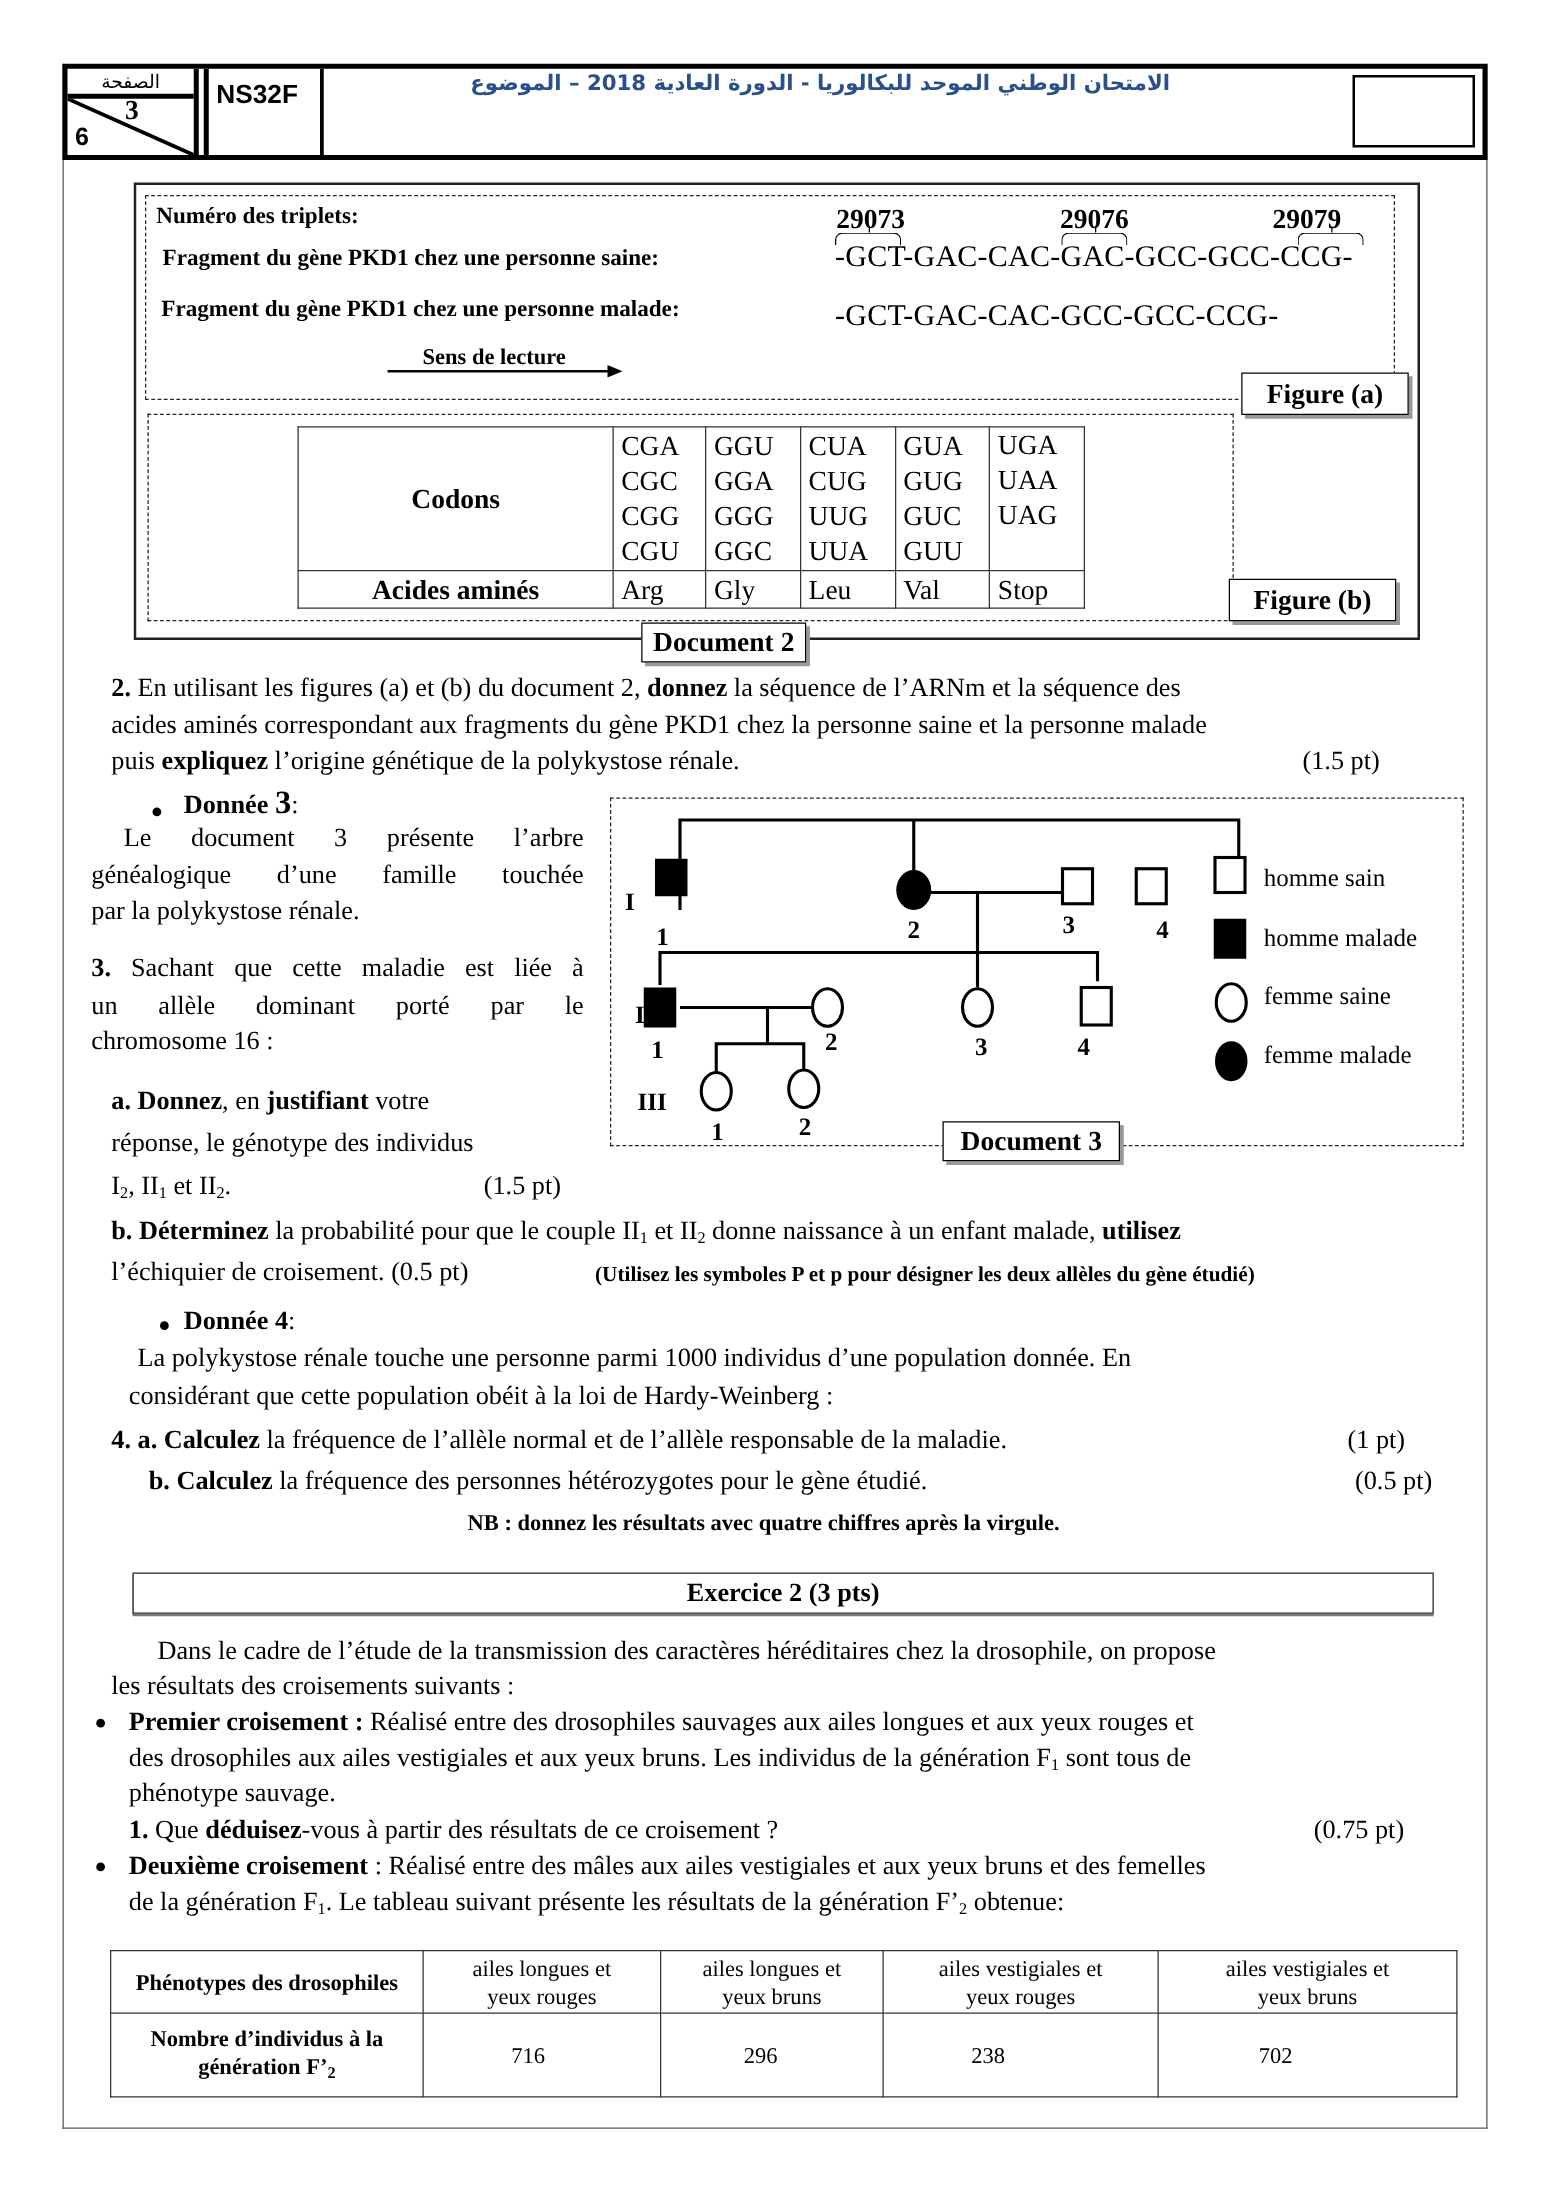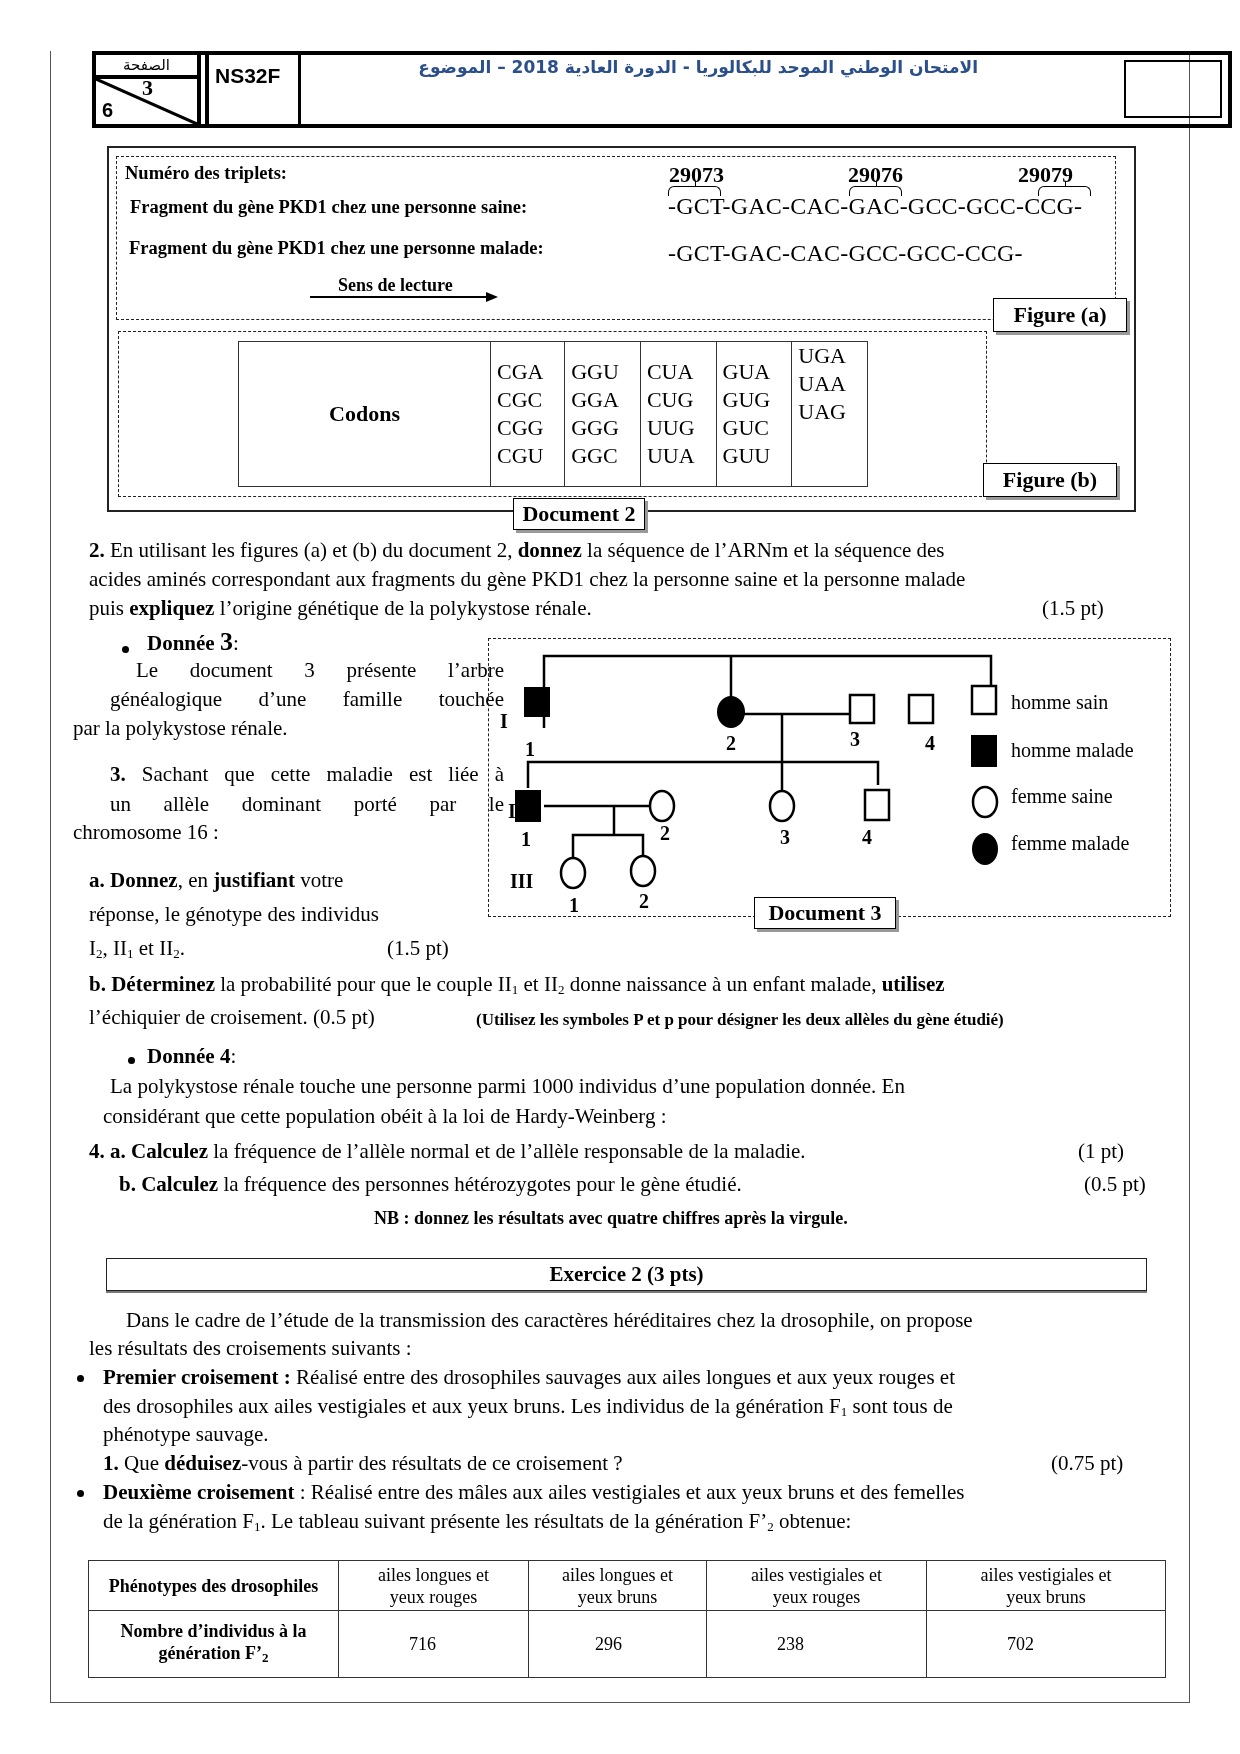--- a/index.html
+++ b/index.html
@@ -1,20 +1,20 @@
 <!DOCTYPE html>
 <html><head>
 <meta charset="utf-8">
 <style>
   * { box-sizing: border-box; margin: 0; padding: 0; }
   html, body { width: 1240px; height: 1754px; background: #fff; }
   body { position: relative; font-family: "Liberation Serif", "DejaVu Serif", serif; color: #000; overflow: hidden; }
   .page-frame { position: absolute; left: 50px; top: 51px; width: 1140px; height: 1652px; border: 1.5px solid #555; border-top: none; }
   
-  .header { position: absolute; left: 50px; top: 51px; width: 1140px; height: 77px; border: 4px solid #000; display: flex; margin-left: 42px; }
+  .header { position: absolute; left: 50px; top: 51px; width: 1140px; height: 77px; border: 4px solid #000; display: flex; }
   .pg-box { width: 105px; height: 100%; border-right: 4px solid #000; position: relative; }
   .pg-label { height: 24px; border-bottom: 4px solid #000; text-align: center; font-family: "DejaVu Sans", sans-serif; font-size: 15px; line-height: 20px; }
   .pg-num { position: absolute; font-weight: normal; }
   .pg-num.cur { left: 46px; top: 20px; font-size: 22px; font-family: "Liberation Serif", serif; font-weight: bold; }
   .pg-num.tot { left: 6px; top: 44px; font-size: 20px; font-family: "Liberation Sans", sans-serif; font-weight: bold; }
   .pg-diag { position: absolute; left: 0; top: 24px; width: 100%; height: 45px; }
   .code-box { width: 96px; margin-left: 4px; border-left: 4px solid #000; border-right: 3px solid #000; font-family: "Liberation Sans", sans-serif; font-weight: bold; font-size: 21px; padding: 9px 0 0 6px; }
   .title-box { flex: 1; position: relative; color: #2b4f8a; font-family: "DejaVu Sans", sans-serif; direction: rtl; }
   .title-line1 { position: absolute; right: 250px; top: 2px; font-size: 17px; font-weight: bold; }
   .title-line2 { position: absolute; right: 130px; top: 34px; font-size: 16px; font-weight: bold; }
@@ -33,21 +33,21 @@
   .arrow-line { position: absolute; height: 2px; background: #000; }
   .arrow-head { position: absolute; width: 0; height: 0; border-left: 12px solid #000; border-top: 5px solid transparent; border-bottom: 5px solid transparent; }
 
   table.codons { position: absolute; left: 238px; top: 341px; width: 630px; height: 146px; border-collapse: collapse; font-size: 22px; }
   table.codons td { border: 1.5px solid #333; padding: 0 6px; vertical-align: middle; line-height: 28px; }
   table.codons td.hdr { width: 252px; text-align: center; font-weight: bold; }
   table.codons tr.aa td { height: 30px; }
 
   
   .txt { position: absolute; font-size: 21px; line-height: 29px; white-space: nowrap; }
-  .just { text-align: justify; text-align-last: justify; white-space: normal; margin-left: 37px; }
+  .just { text-align: justify; text-align-last: justify; white-space: normal; }
   b { font-weight: bold; }
   sub { font-size: 13px; vertical-align: -3px; }
 
   
   .ped-box { position: absolute; left: 488px; top: 638px; width: 683px; height: 279px; border: 1.5px dashed #222; }
   svg.ped { position: absolute; left: 488px; top: 638px; }
   .ped-lbl { font-family: "Liberation Serif", serif; font-weight: bold; font-size: 20px; }
   .leg-lbl { font-family: "Liberation Serif", serif; font-size: 20px; }
 
   .ex2 { position: absolute; left: 106px; top: 1258px; width: 1041px; height: 33px; border: 1.5px solid #222; box-shadow: 0 2px 0 #777; text-align: center; font-weight: bold; font-size: 21px; line-height: 30px; }
@@ -130,20 +130,28 @@
           <div>GUC</div>
           <div>GUU</div>
         </td>
     <td style="vertical-align:top;">
           <div>UGA</div>
           <div>UAA</div>
           <div>UAG</div>
           <div>&nbsp;</div>
         </td>
   </tr>
+  <tr class="aa">
+    <td class="hdr">Acides aminés</td>
+    <td>Arg</td>
+    <td>Gly</td>
+    <td>Leu</td>
+    <td>Val</td>
+    <td>Stop</td>
+  </tr>
 </tbody>
   </table>
 <div class="tag" style="left:983px; top:463px; width:134px; height:34px; line-height:31px;">Figure (b)</div>
 <div class="tag" style="left:513px; top:498px; width:132px; height:32px; line-height:29px;">Document 2</div>
 
 <div class="txt" style="left:89px; top:536px;"><b>2.</b><span> En utilisant les figures (a) et (b) du document 2, </span><b>donnez</b><span> la séquence de l’ARNm et la séquence des</span></div>
 <div class="txt" style="left:89px; top:565px;">acides aminés correspondant aux fragments du gène PKD1 chez la personne saine et la personne malade</div>
 <div class="txt" style="left:89px; top:594px;"><span>puis </span><b>expliquez</b><span> l’origine génétique de la polykystose rénale.</span></div>
 <div class="txt" style="left:1042px; top:594px;">(1.5 pt)</div>
 

